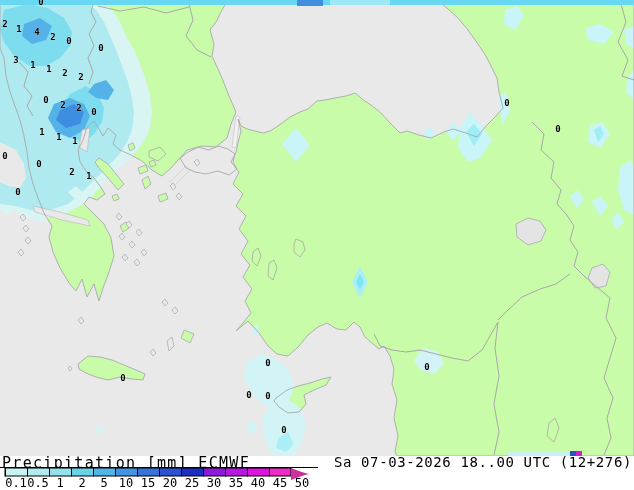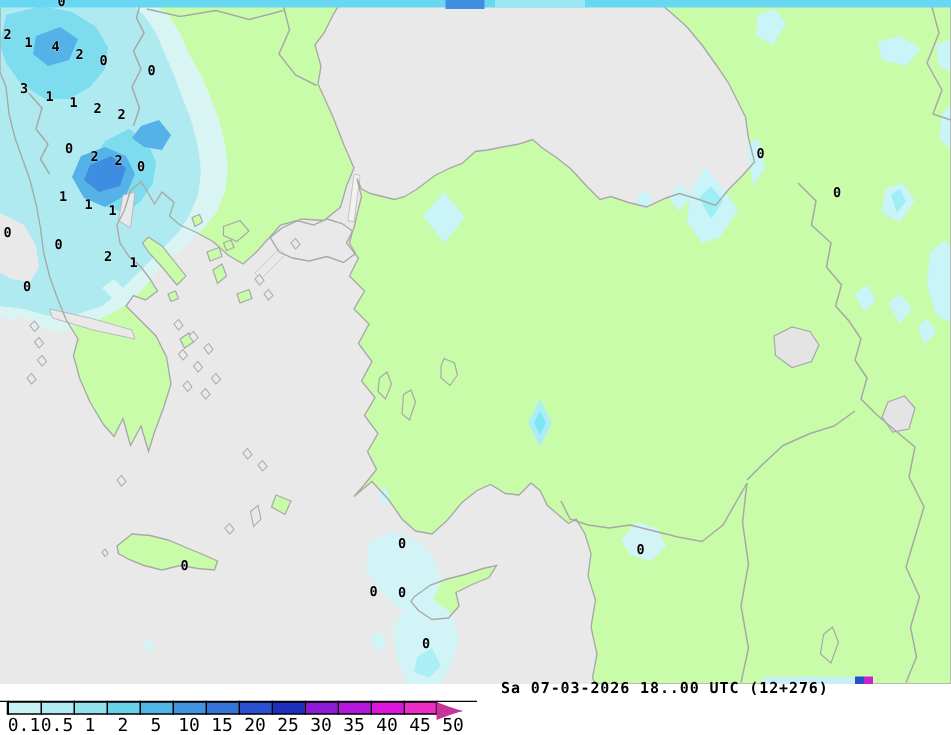--- a/index.html
+++ b/index.html
@@ -6,21 +6,21 @@
   #app{position:relative;width:634px;height:490px;overflow:hidden;background:#fff;
        font-family:"DejaVu Sans Mono","Liberation Mono",monospace;}
   #map{position:absolute;left:0;top:0;width:634px;height:456px;}
   #map svg{display:block;}
   #values-layer{position:absolute;left:0;top:0;width:634px;height:456px;pointer-events:none;}
   .pv{position:absolute;transform:translate(-50%,-55%);font:bold 9px "DejaVu Sans Mono","Liberation Mono",monospace;
       color:#000;text-shadow:0 0 1px rgba(255,255,255,.8);line-height:1;}
   #legend{position:absolute;left:0;top:456px;width:634px;height:34px;background:#fff;}
   #legend-title{position:absolute;left:2px;top:-2px;font-size:15px;letter-spacing:1.3px;color:#000;white-space:nowrap;}
   #legend-bar-svg{position:absolute;left:0;top:11px;}
-  #footer-datetime{position:absolute;left:334px;top:-2px;font-size:10px;letter-spacing:0.6px;color:#000;white-space:nowrap;font-weight:bold;}
+  #footer-datetime{position:absolute;left:334px;top:-2px;font-size:14px;letter-spacing:0.6px;color:#000;white-space:nowrap;}
   #footer-copyright{position:absolute;left:500px;top:15px;font-size:11px;color:#2323c8;white-space:nowrap;text-decoration:none;}
 </style>
 </head>
 <body>
 
 <div id="app">
   <div id="map">
     <svg width="634" height="456" viewBox="0 0 634 456" xmlns="http://www.w3.org/2000/svg">
       <defs>
         <path id="p-balkans" d="M228,0 L222,10 216,22 210,30 214,44 212,56 222,78 229,96 236,112 231,124 227,138 216,147 201,146 188,152 178,160 171,168 162,176 152,170 142,161 131,155 120,150 113,144 116,135 108,128 103,136 99,129 94,121 87,127 83,140 78,150 80,162 86,171 94,178 100,186 105,194 97,200 89,197 84,204 93,213 104,224 111,238 114,256 109,272 103,288 99,301 94,284 87,297 82,279 76,291 69,283 60,268 53,252 49,237 52,226 44,213 38,198 33,184 29,168 27,152 24,136 20,120 15,106 10,92 6,76 4,58 0,48 0,0 Z"></path>
@@ -195,20 +195,25 @@
         <span class="pv" style="left: 123px; top: 379px;">0</span>
         <span class="pv" style="left: 268px; top: 364px;">0</span>
         <span class="pv" style="left: 249px; top: 396px;">0</span>
         <span class="pv" style="left: 268px; top: 397px;">0</span>
         <span class="pv" style="left: 284px; top: 431px;">0</span>
         <span class="pv" style="left: 427px; top: 368px;">0</span>
       </div>
   </div>
 
   <div id="legend">
+    <div id="legend-title">
+      <span>Precipitation</span>
+      <span>[mm]</span>
+      <span>ECMWF</span>
+    </div>
     <svg id="legend-bar-svg" width="330" height="23" viewBox="0 0 330 23" xmlns="http://www.w3.org/2000/svg">
       <line x1="0" y1="0.5" x2="318" y2="0.5" stroke="#000" stroke-width="1"></line>
       <g>
           <rect x="5" y="1" width="22" height="8" fill="#c9f2f2"></rect>
           <rect x="27" y="1" width="22" height="8" fill="#b0ebf1"></rect>
           <rect x="49" y="1" width="22" height="8" fill="#92e1ec"></rect>
           <rect x="71" y="1" width="22" height="8" fill="#68d2e9"></rect>
           <rect x="93" y="1" width="22" height="8" fill="#50b6e6"></rect>
           <rect x="115" y="1" width="22" height="8" fill="#4294e2"></rect>
           <rect x="137" y="1" width="22" height="8" fill="#3674da"></rect>

